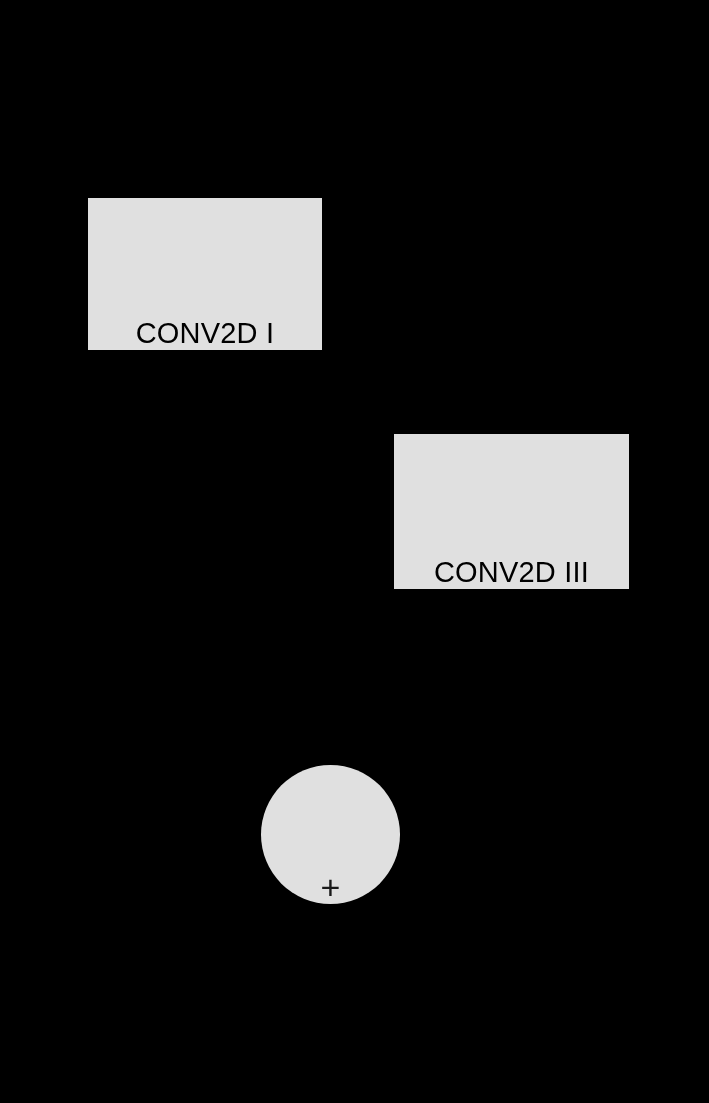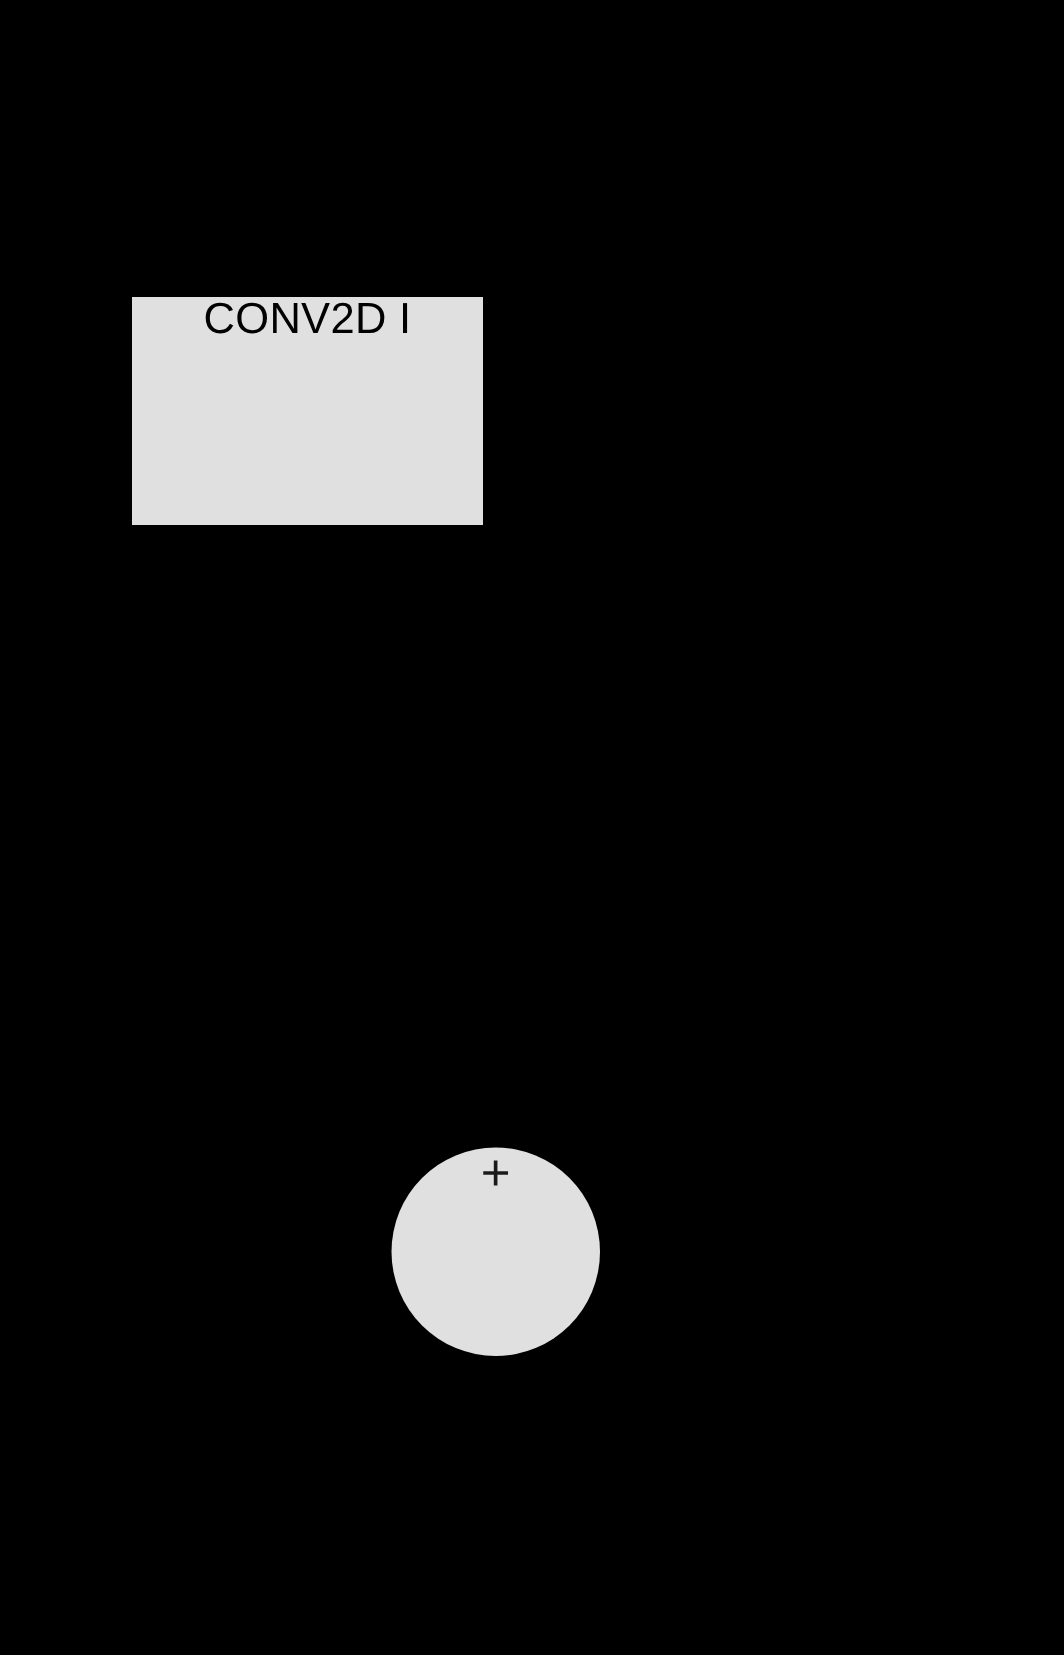--- a/index.html
+++ b/index.html
@@ -23,21 +23,21 @@
     left: 0;
     top: 0;
     width: 709px;
     height: 1103px;
     pointer-events: none;
   }
   .node {
     position: absolute;
     box-sizing: border-box;
     display: flex;
-    align-items: flex-start;
+    align-items: flex-end;
     justify-content: center;
     background: #e0e0e0;
     color: #000000;
     text-align: center;
     line-height: 1.1;
     user-select: none;
   }
   .node-rect {
     border-radius: 0;
   }
@@ -90,18 +90,21 @@
       </marker>
     </defs>
     <path d="M205,350 L205,834 L261,834" stroke="#000000" stroke-width="2" fill="none" marker-end="url(#arrowhead)"></path>
     <path d="M512,589 L512,834 L400,834" stroke="#000000" stroke-width="2" fill="none" marker-end="url(#arrowhead)"></path>
   </svg>
 
   <div class="node node-rect" id="node-conv2d-1">
     <span class="node-label">CONV2D I</span>
   </div>
 
+  <div class="node node-rect" id="node-conv2d-3">
+    <span class="node-label">CONV2D III</span>
+  </div>
 
   <div class="node node-circle" id="node-add">
     <span class="op-label">+</span>
   </div>
 
 </div>
 
 </body></html>

